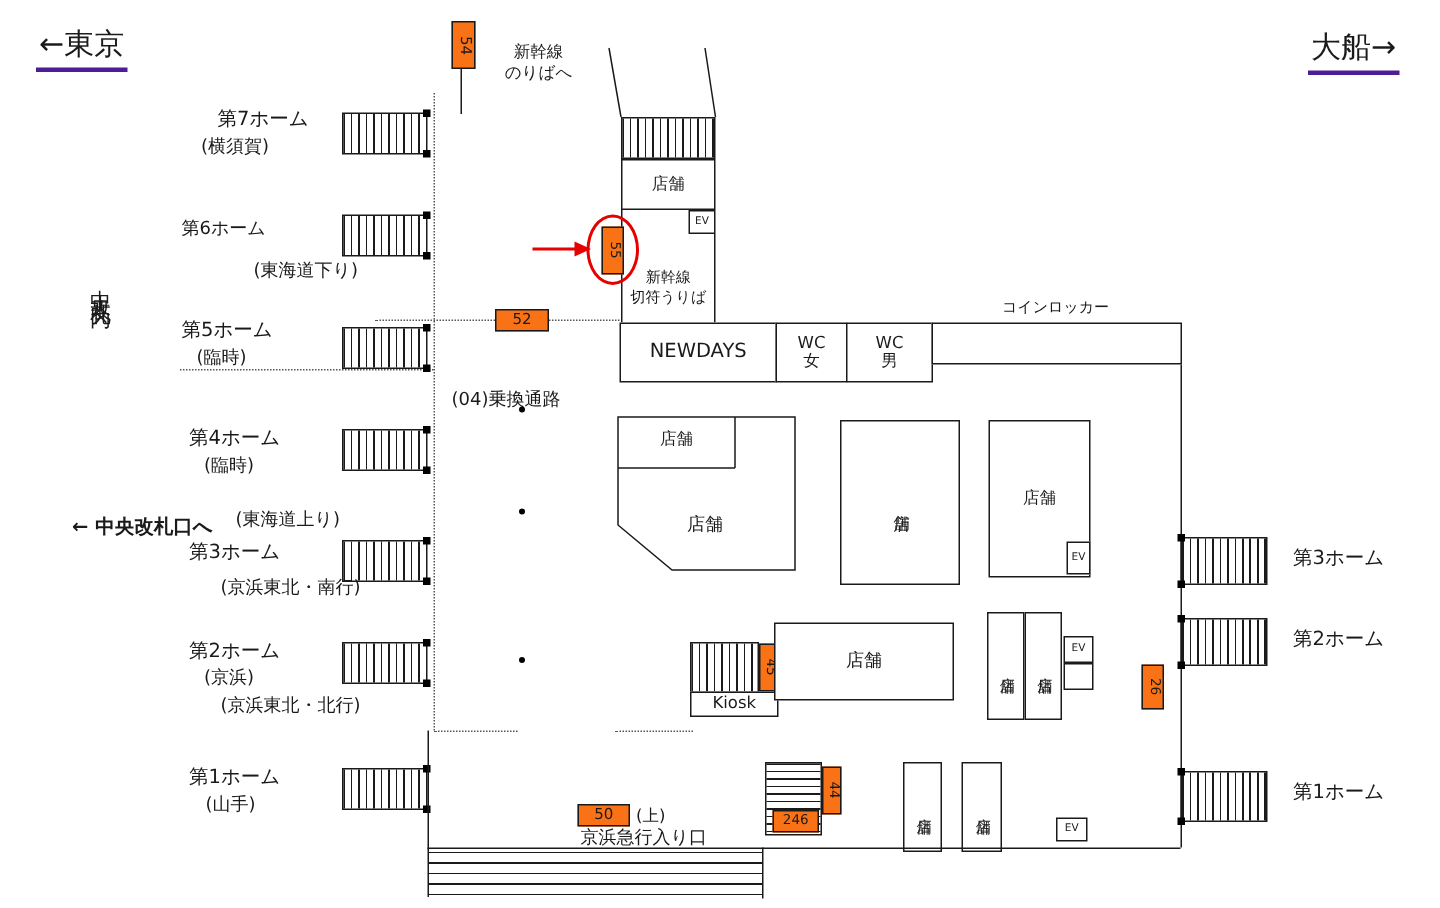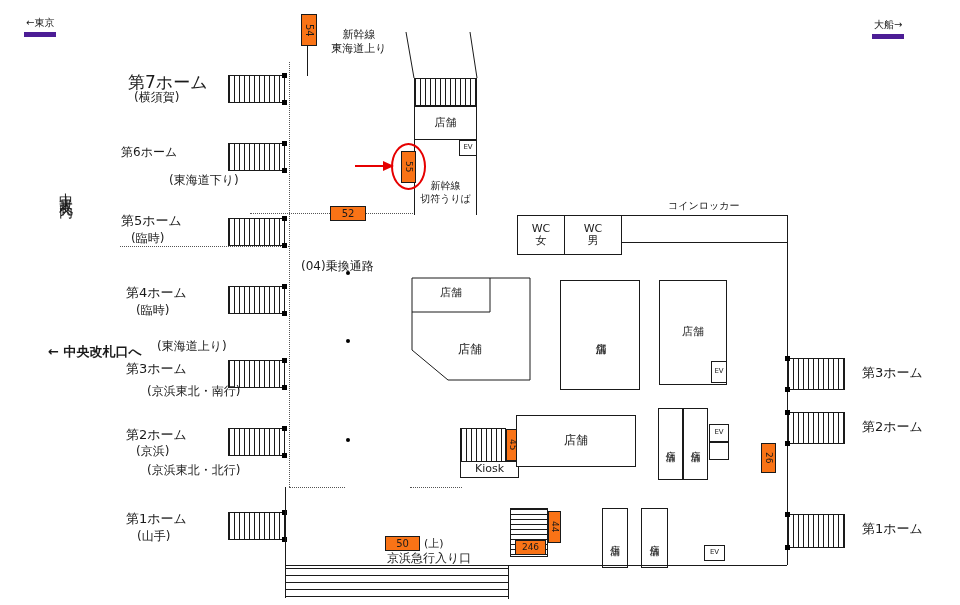--- a/index.html
+++ b/index.html
@@ -18,21 +18,21 @@
           background:repeating-linear-gradient(90deg,#1a1a1a 0 1px,#fff 1px 5px)}
   .stairs.hz{background:repeating-linear-gradient(180deg,#1a1a1a 0 1px,#fff 1px 5px)}
   .sq-r::before,.sq-r::after,.sq-l::before,.sq-l::after{content:"";position:absolute;width:5px;height:5px;background:#000}
   .sq-r::before{right:-3px;top:-3px}.sq-r::after{right:-3px;bottom:-3px}
   .sq-l::before{left:-3px;top:-3px}.sq-l::after{left:-3px;bottom:-3px}
   .hline{position:absolute;border-top:1px solid #1a1a1a}
   .vline{position:absolute;border-left:1px solid #1a1a1a}
   .dot-h{position:absolute;border-top:1px dotted #555}
   .dot-v{position:absolute;border-left:1px dotted #555}
   .dotpt{position:absolute;width:4px;height:4px;border-radius:50%;background:#000}
-  .dir{position:absolute;font-size:10px;border-bottom:5px solid #4c1d95;padding:0 2px 2px 2px}
+  .dir{position:absolute;font-size:20px;border-bottom:3px solid #4c1d95;padding:0 2px 2px 2px}
   .red-ellipse{position:absolute;border:2px solid #e60000;border-radius:50%;z-index:8}
   .steps{position:absolute;background:repeating-linear-gradient(180deg,#1a1a1a 0 1px,transparent 1px 7px)}
   svg.bg{position:absolute;inset:0;pointer-events:none}
   svg.fg{position:absolute;inset:0;pointer-events:none;z-index:9}
 </style>
 </head>
 <body>
 
 <div class="map">
 
@@ -48,33 +48,34 @@
   </div>
   <div class="dir" style="left:872px;top:18px">
     <span>大船</span><span>→</span>
   </div>
 
   <div class="board vert" style="left:301px;top:14px;width:16px;height:32px">54</div>
   <div class="vline" style="left:307px;top:46px;height:30px"></div>
 
   <div class="lbl ctr" style="left:326px;top:28px;width:66px;font-size:11px">
     <div>新幹線</div>
-    <div>東海道上り</div>
+    <div>のりばへ</div>
   </div>
 
   <div class="stairs" style="left:414px;top:78px;width:63px;height:28px"></div>
   <div class="box" style="left:414px;top:106px;width:63px;height:34px;font-size:11px">店舗</div>
   <div class="box" style="left:459px;top:140px;width:18px;height:16px;font-size:7px">EV</div>
   <div class="vline" style="left:414px;top:140px;height:75px"></div>
   <div class="vline" style="left:476px;top:156px;height:59px"></div>
   <div class="lbl ctr" style="left:414px;top:180px;width:63px;font-size:10px">
     <div>新幹線</div>
     <div>切符うりば</div>
   </div>
 
+  <div class="box" style="left:413px;top:215px;width:105px;height:40px;font-size:13px">NEWDAYS</div>
   <div class="box" style="left:517px;top:215px;width:48px;height:40px;font-size:11px">
     <span>WC</span>
     <span>女</span>
   </div>
   <div class="box" style="left:564px;top:215px;width:58px;height:40px;font-size:11px">
     <span>WC</span>
     <span>男</span>
   </div>
   <div class="box" style="left:621px;top:215px;width:167px;height:28px"></div>
   <div class="lbl" style="left:668px;top:200px;font-size:10px">コインロッカー</div>
@@ -90,21 +91,21 @@
   <div class="dot-h" style="left:410px;top:487px;width:52px"></div>
 
   <div class="stairs sq-r" style="left:228px;top:75px;width:57px;height:28px"></div>
   <div class="stairs sq-r" style="left:228px;top:143px;width:57px;height:28px"></div>
   <div class="stairs sq-r" style="left:228px;top:218px;width:57px;height:28px"></div>
   <div class="stairs sq-r" style="left:228px;top:286px;width:57px;height:28px"></div>
   <div class="stairs sq-r" style="left:228px;top:360px;width:57px;height:28px"></div>
   <div class="stairs sq-r" style="left:228px;top:428px;width:57px;height:28px"></div>
   <div class="stairs sq-r" style="left:228px;top:512px;width:57px;height:28px"></div>
 
-  <div class="lbl" style="left:128px;top:72px;font-size:17px">第7ホーム</div>
+  <div class="lbl" style="left:145px;top:72px;font-size:13px">第7ホーム</div>
   <div class="lbl" style="left:134px;top:90px">(横須賀)</div>
   <div class="lbl" style="left:121px;top:145px;font-size:12px">第6ホーム</div>
   <div class="lbl" style="left:169px;top:173px">(東海道下り)</div>
   <div class="lbl" style="left:121px;top:213px;font-size:13px">第5ホーム</div>
   <div class="lbl" style="left:131px;top:231px">(臨時)</div>
   <div class="lbl" style="left:126px;top:285px;font-size:13px">第4ホーム</div>
   <div class="lbl" style="left:136px;top:303px">(臨時)</div>
   <div class="lbl" style="left:157px;top:339px">(東海道上り)</div>
   <div class="lbl" style="left:126px;top:361px;font-size:13px">第3ホーム</div>
   <div class="lbl" style="left:147px;top:384px">(京浜東北・南行)</div>

